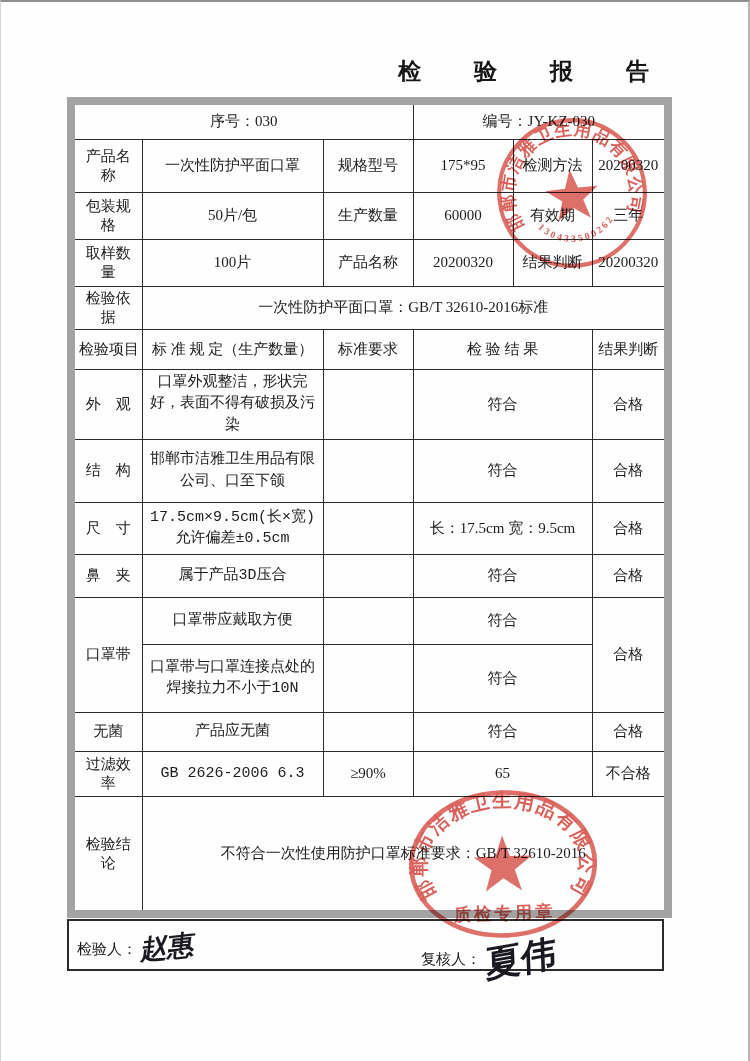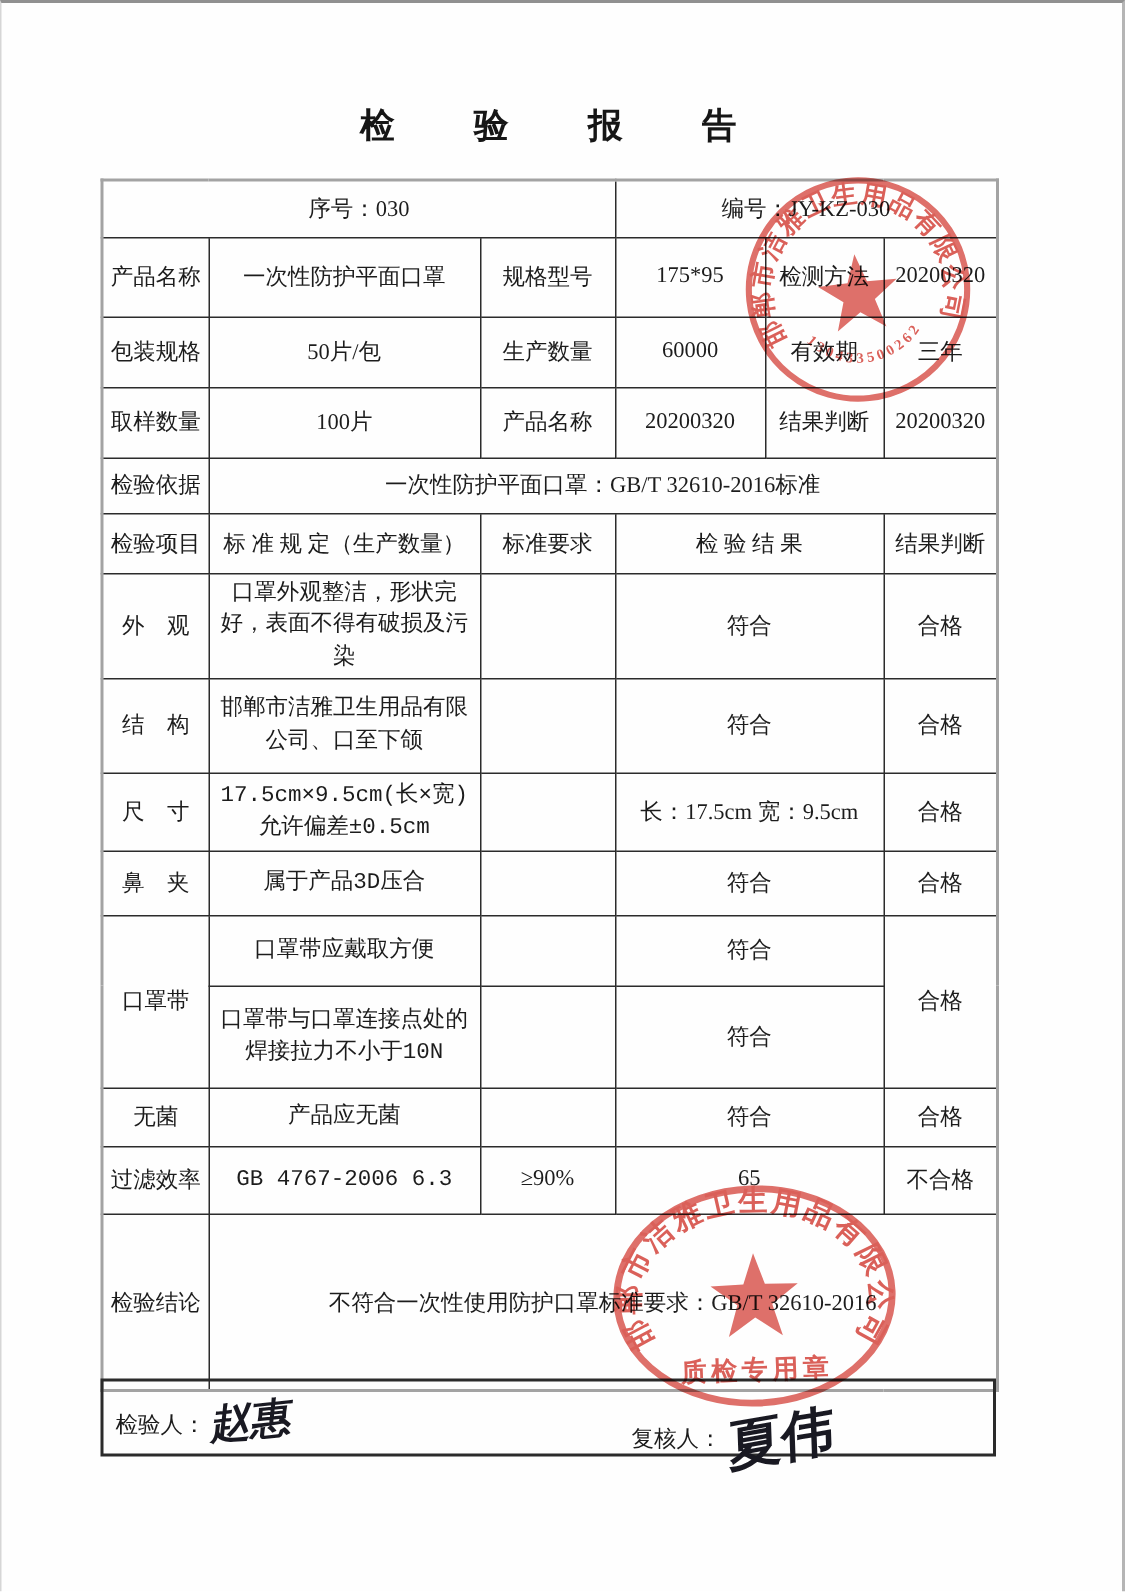--- a/index.html
+++ b/index.html
@@ -5,28 +5,27 @@
   html,body { margin:0; padding:0; background:#ffffff; }
   .page {
     position:relative; width:750px; height:1061px; background:#fefefe;
     font-family:"Liberation Serif","DejaVu Serif",serif; color:#1c1c1c;
     overflow:hidden;
     border-top:2px solid #909090; border-right:2px solid #b5b5b5;
     border-left:1px solid #d6d6d6; box-sizing:border-box;
   }
   .title {
     position:absolute; left:66px; top:54px; width:597px;
-    text-align:center; font-size:23px; font-weight:bold;
-    letter-spacing:15px; padding-left:15px; box-sizing:border-box; color:#161616;margin-top:12px;
+    text-align:right; font-size:23px; font-weight:bold;
+    letter-spacing:15px; padding-left:15px; box-sizing:border-box; color:#161616;
   }
   table.doc {
     position:absolute; left:66px; top:95px; width:597px;
     border-collapse:collapse; table-layout:fixed;
-    border:2px solid #a3a3a3;
-    margin-top:22px;
+    border:8px solid #a3a3a3;
   }
   table.doc td {
     border:1px solid #2b2b2b; text-align:center; vertical-align:middle;
     font-size:15px; padding:2px 4px; overflow:hidden;
   }
   td.left { text-align:left; padding-left:9px; }
   td.spec { font-size:14px; line-height:1.45;font-family:Liberation Mono, monospace; }
   td.nowrap { white-space:nowrap; }
   td.hdr { font-size:14px; white-space:nowrap; }
   .sigbox {
@@ -144,21 +143,21 @@
       </tr>
       <tr style="height:39px">
         <td>无菌</td>
         <td class="spec">产品应无菌</td>
         <td></td>
         <td colspan="2">符合</td>
         <td>合格</td>
       </tr>
       <tr style="height:45px">
         <td>过滤效率</td>
-        <td class="spec nowrap">GB 4767-2006 6.3</td>
+        <td class="spec nowrap">GB 2626-2006 6.3</td>
         <td>≥90%</td>
         <td colspan="2">65</td>
         <td>不合格</td>
       </tr>
       <tr style="height:118px">
         <td>检验结论</td>
         <td colspan="5">不符合一次性使用防护口罩标准要求：GB/T 32610-2016</td>
       </tr>
     </tbody>
   </table>

